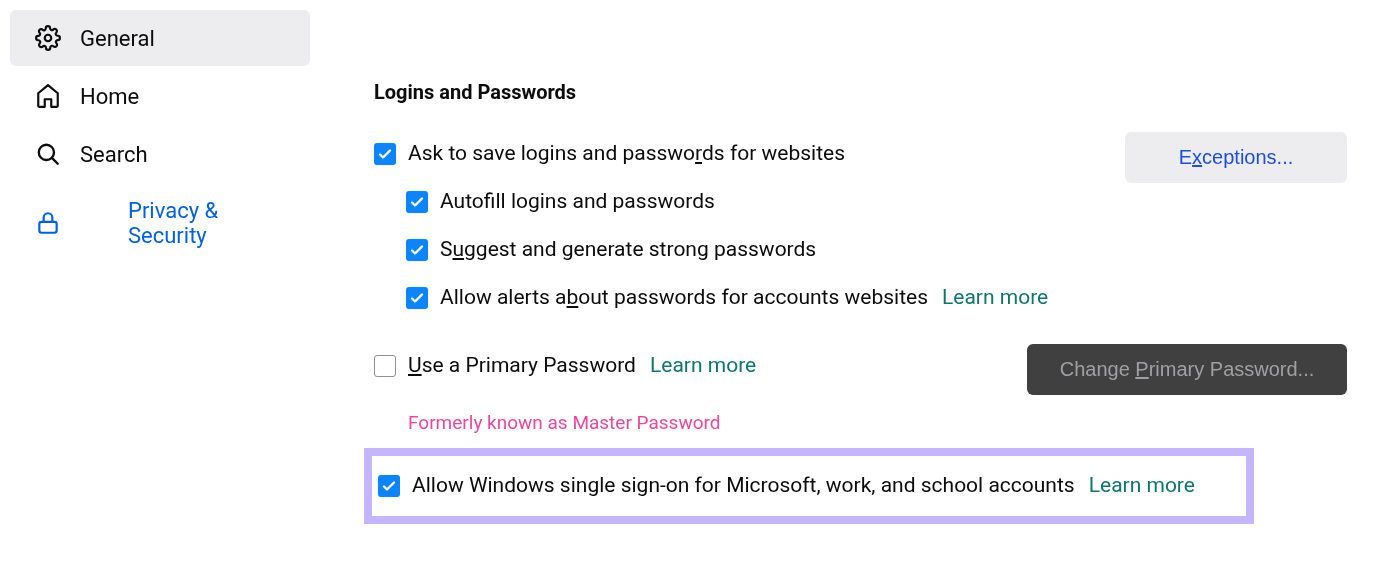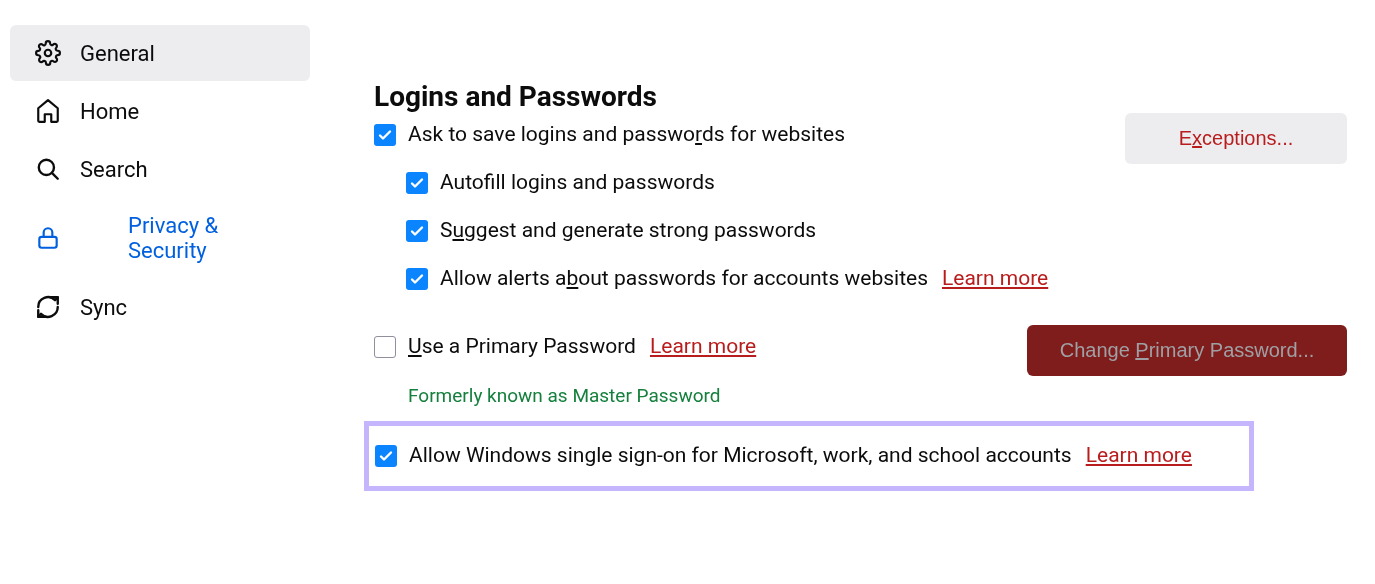--- a/index.html
+++ b/index.html
@@ -11,21 +11,21 @@
       font-family: -apple-system, BlinkMacSystemFont, "Segoe UI", Roboto, sans-serif;
       background: #ffffff;
       color: #0c0c0d;
       font-size: 18px;
       display: flex;
       width: 1375px;
       height: 584px;
     }
     .sidebar {
       width: 320px;
-      padding: 25px 0;
+      padding: 10px 0;
       flex-shrink: 0;
     }
     .sidebar-item {
       display: flex;
       align-items: center;
       padding: 14px 24px;
       margin: 0 10px 2px 10px;
       border-radius: 6px;
       cursor: pointer;
       font-size: 22px;
@@ -50,22 +50,23 @@
     .sidebar-item .icon svg {
       width: 26px;
       height: 26px;
     }
     .main {
       flex: 1;
       padding: 80px 10px 20px 54px;
       position: relative;
     }
     .section-title {
-      font-size: 28px;
+      font-size: 20px;
       font-weight: 700;
+      margin-bottom: 28px;
     }
     .row {
       display: flex;
       align-items: flex-start;
       margin-bottom: 4px;
       gap: 27px;
     }
     .options-col {
       flex: 1;
     }
@@ -74,33 +75,33 @@
       margin-left: 20px;
       margin-right: 10px;
     }
     .btn {
       width: 222px;
       padding: 14px 12px;
       background: #ededf0;
       border: none;
       border-radius: 6px;
       font-size: 20px;
-      color: #b91c1c;
+      color: #1d4ed8;
       text-align: center;
       cursor: pointer;
       margin-bottom: 12px;
       display: block;
     }
     .btn.wide {
       width: 320px;
       margin-left: -98px;
     }
     .btn[disabled] {
       color: #a0a0a4;
-      background: #7f1d1d;
+      background: #404040;
       cursor: default;
     }
     .check-row {
       display: flex;
       align-items: center;
       padding: 4px 0 8px 0;
       font-size: 21px;
       line-height: 1.3;
       min-height: 48px;
     }
@@ -123,35 +124,34 @@
     }
     .checkbox.unchecked {
       background: #fff;
       border: 1.5px solid #8f8f9d;
     }
     .checkbox svg {
       width: 16px;
       height: 16px;
     }
     .learn-more {
-      color: #b91c1c;
+      color: #0f766e;
       cursor: pointer;
       margin-left: 14px;
       font-size: 21px;
-      text-decoration: underline;
     }
     .hint {
-      color: #15803d;
+      color: #ec4899;
       font-size: 19px;
       padding-left: 34px;
-      margin-top: 11px;
+      margin-top: 19px;
       margin-bottom: 10px;
     }
     .highlight-box {
-      border: 5px solid #c4b5fd;
+      border: 8px solid #c4b5fd;
       padding: 8px 8px 4px 6px;
       margin-top: 4px;
       margin-left: -10px;
       width: 890px;
     }
     .accesskey {
       text-decoration: underline;
     }
   </style>
 </head>
@@ -190,31 +190,20 @@
   <div class="sidebar-item active">
     <span class="icon">
       <svg viewBox="0 0 24 24" fill="none" stroke="#0060df" stroke-width="2" stroke-linecap="round" stroke-linejoin="round">
         <rect x="4" y="11" width="16" height="10" rx="2"></rect>
         <path d="M8 11V7a4 4 0 0 1 8 0v4"></path>
       </svg>
     </span>
     <span>Privacy &amp; Security</span>
   </div>
 
-  <div class="sidebar-item">
-    <span class="icon">
-      <svg viewBox="0 0 24 24" fill="none" stroke="#0c0c0d" stroke-width="2.2" stroke-linecap="round" stroke-linejoin="round">
-        <path d="M21 12a9 9 0 0 1-15.5 6.3L3 21"></path>
-        <path d="M3 12a9 9 0 0 1 15.5-6.3L21 3"></path>
-        <polyline points="3 15 3 21 9 21"></polyline>
-        <polyline points="21 9 21 3 15 3"></polyline>
-      </svg>
-    </span>
-    <span>Sync</span>
-  </div>
 </div>
 
 <div class="main">
   <div class="section-title">Logins and Passwords</div>
 
   <div class="row">
     <div class="options-col">
 
       <div class="check-row">
         <span class="checkbox checked">

